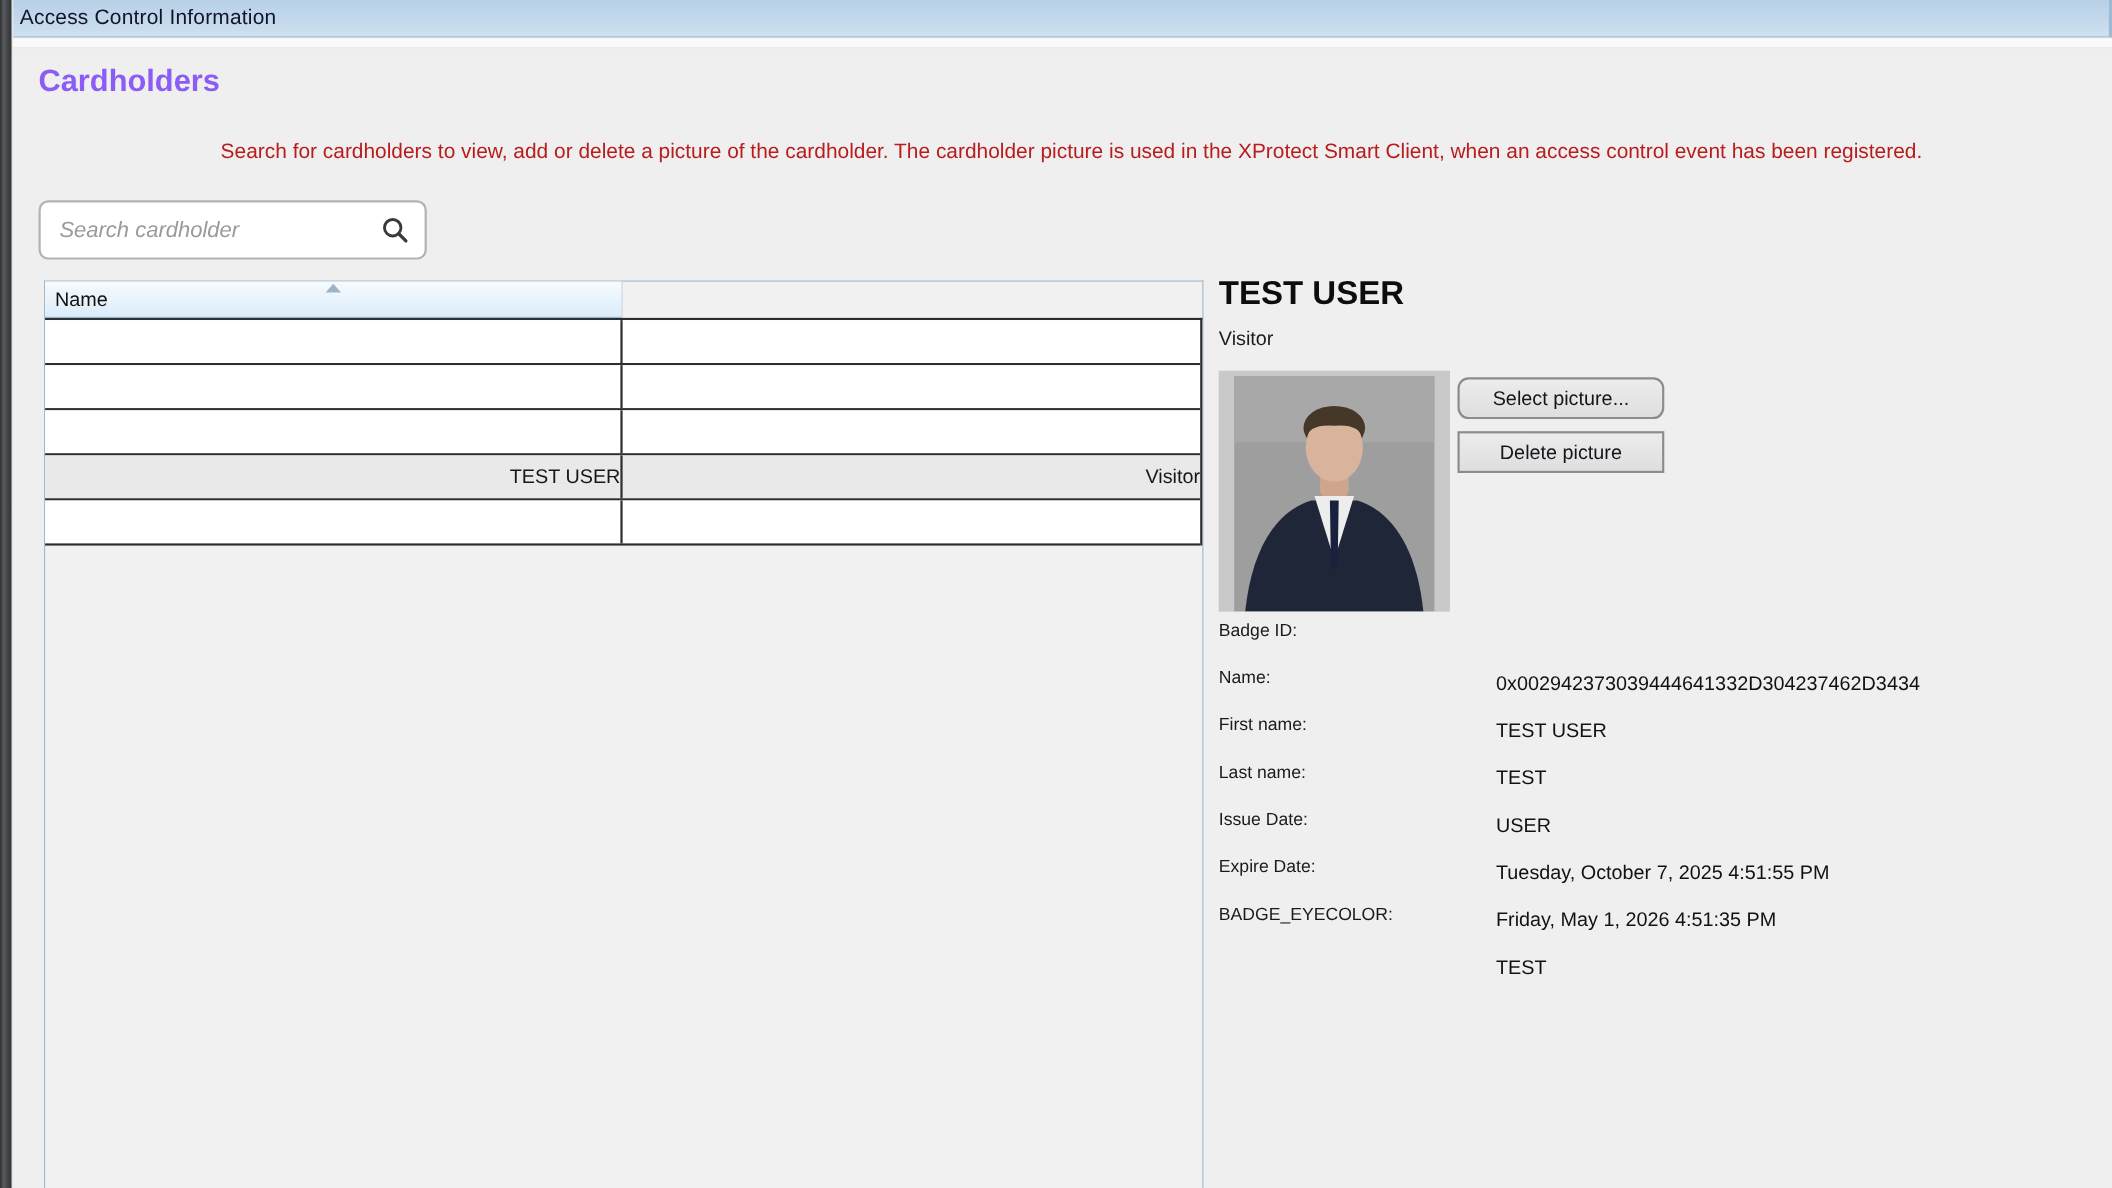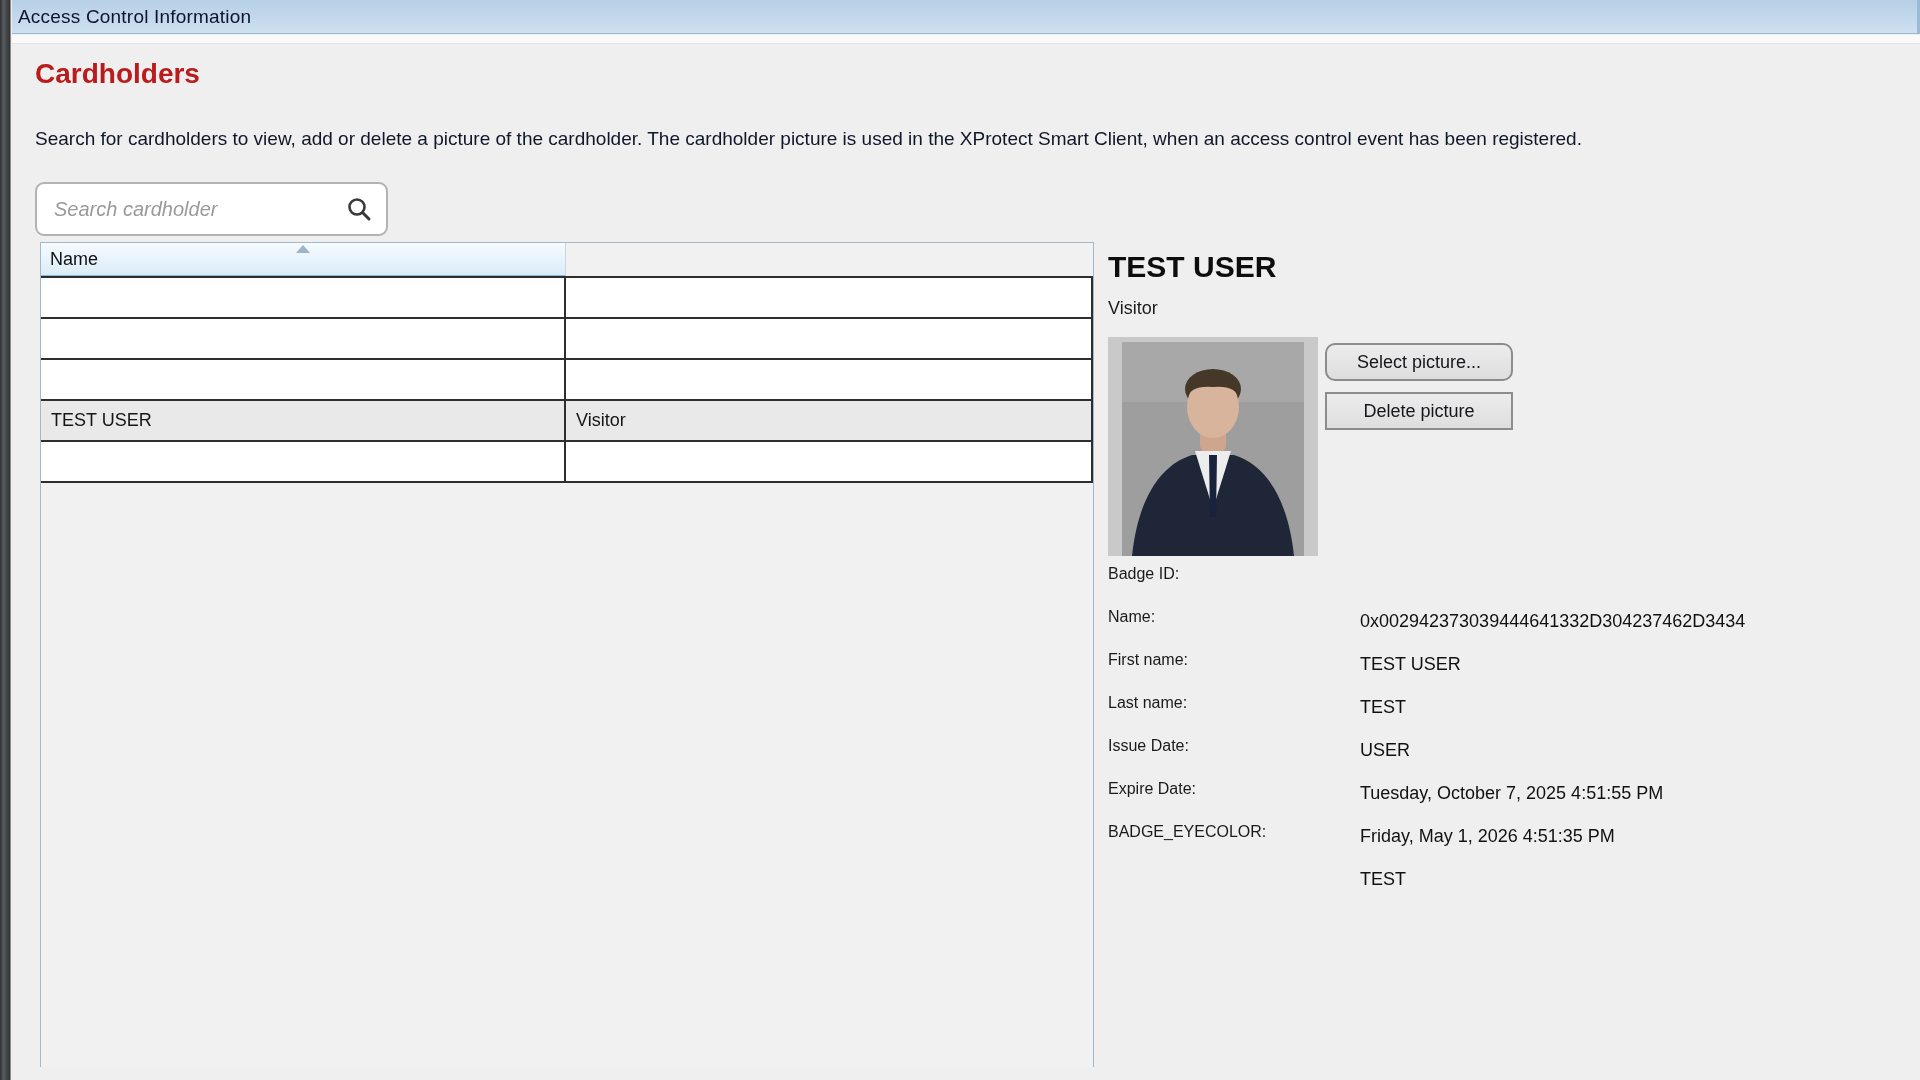--- a/index.html
+++ b/index.html
@@ -13,34 +13,34 @@
     border-right:1px solid #8a8a8a; }
 
   
   .titlebar { position:absolute; left:12px; top:0; width:1908px; height:34px;
     background:linear-gradient(180deg,#b7d0e6 0%,#c3d8ec 55%,#cfe1f1 100%);
     border-bottom:1px solid #9db7cf; border-right:3px solid #9cb9d6;
     display:flex; align-items:center; }
   .titlebar-text { font-size:19px; color:#11122c; padding-left:6px; letter-spacing:0.2px; }
   .titlebar-underline { position:absolute; left:12px; top:35px; width:1908px; height:9px; background:#fafafa; border-bottom:1px solid #e4e4e4; }
 
-  .page-heading { position:absolute; left:35px; top:58px; font-size:28px; font-weight:bold; color:#b91c1c; }
-  .page-desc { position:absolute; left:35px; top:128px; width:1878px; font-size:19px; color:#0f172a; }
+  .page-heading { position:absolute; left:35px; top:58px; font-size:28px; font-weight:bold; color:#8b5cf6; }
+  .page-desc { position:absolute; left:35px; top:128px; width:1878px; font-size:19px; color:#b91c1c;text-align:center; }
 
   
   .searchbox { position:absolute; left:35px; top:182px; width:353px; height:54px;
     background:#fff; border:2px solid #b3b3b3; border-radius:9px; display:flex; align-items:center; }
   .searchbox input { flex:1; border:none; outline:none; background:transparent;
     font-family:"Liberation Sans", sans-serif; font-size:20px; font-style:italic; color:#555; padding-left:17px; }
   .searchbox input::placeholder { color:#9a9a9a; font-style:italic; }
   .search-icon { width:26px; height:26px; margin-right:14px; flex:0 0 auto; }
 
   
-  .listview { position:absolute; left:40px; top:242px; width:1054px; height:825px;
-    background:#f1f1f1; border:1px solid #a3b8ca; border-bottom:none; }
+  .listview { position:absolute; left:40px; top:255px; width:1054px; height:825px;
+    background:#f1f1f1; border:1px solid #a3b8ca; border-bottom:none;text-align:right; }
   .lv-header { display:flex; height:33px; }
   .lv-header .hdr-name { width:525px; position:relative;
     background:linear-gradient(180deg,#f6fbfe 0%,#e6f2fb 60%,#dcecf8 100%);
     border-bottom:1px solid #86b7dc; border-right:1px solid #cbd6df;
     display:flex; align-items:center; padding-left:9px; font-size:18px; color:#111; }
   .lv-header .hdr-type { flex:1;
     background:linear-gradient(180deg,#fdfdfd 0%,#f4f4f4 100%);
     border-bottom:1px solid #cfcfcf;
     display:flex; align-items:center; padding-left:9px; font-size:18px; color:#111; }
   .sort-arrow { position:absolute; top:2px; left:50%; transform:translateX(-50%);

